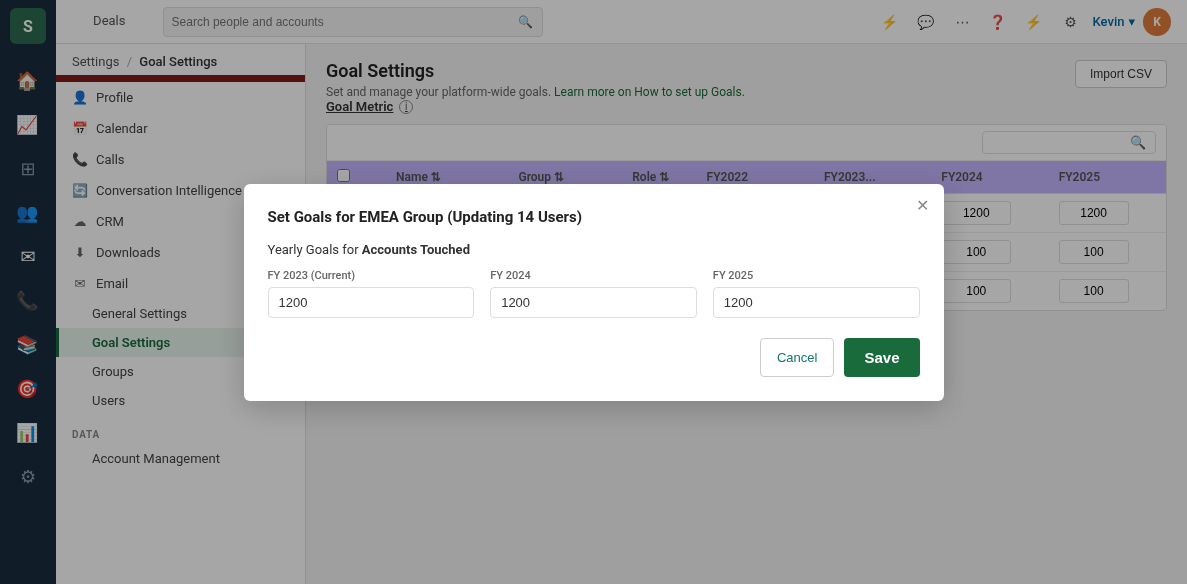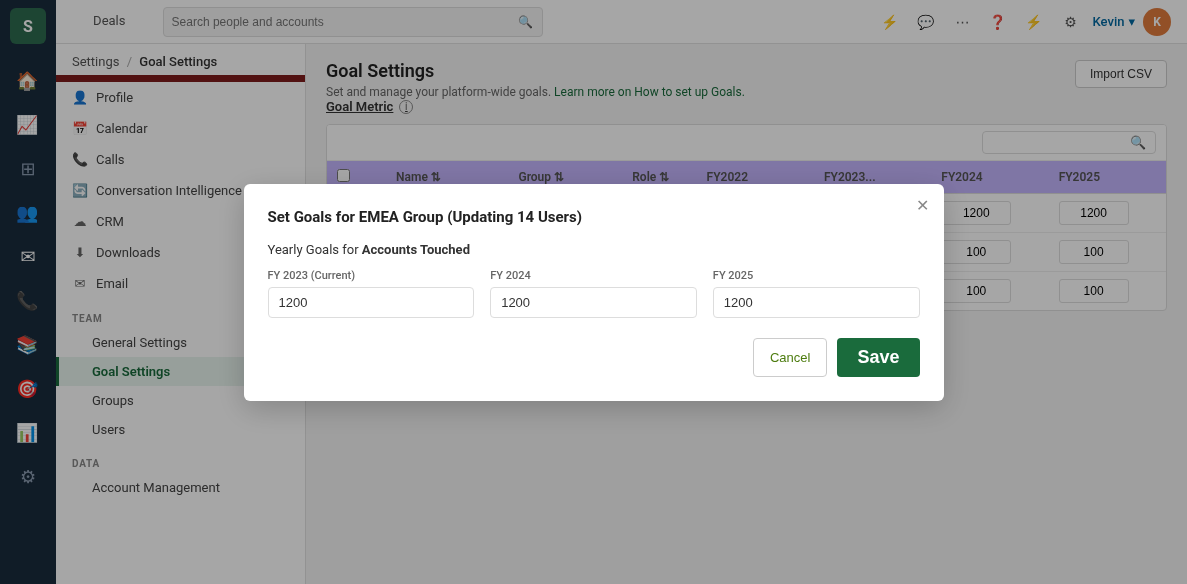--- a/index.html
+++ b/index.html
@@ -383,29 +383,29 @@
       justify-content: flex-end;
       gap: 10px;
     }
     .btn-cancel {
       padding: 11px 16px;
       border: 1px solid #ccc;
       border-radius: 4px;
       background: #fff;
       cursor: pointer;
       font-size: 13px;
-      color: #4d7c0f;
+      color: #0f766e;
     }
     .btn-save {
       padding: 7px 20px;
       border: none;
       border-radius: 4px;
       background: #1a6b3c;
       cursor: pointer;
-      font-size: 18px;
+      font-size: 15px;
       color: #fff;
       font-weight: 600;
     }
 
     input[type="checkbox"] { cursor: pointer; }
   </style>
 </head>
 <body>
 
 <div class="icon-rail">
@@ -481,21 +481,20 @@
       </div>
       <div class="sidebar-item">
         <span class="si-icon">⬇</span>
         <span>Downloads</span>
       </div>
       <div class="sidebar-item">
         <span class="si-icon">✉</span>
         <span>Email</span>
       </div>
 
-      <div class="section-label">TEAM</div>
 
       <div class="sidebar-sub">General Settings</div>
       <div class="sidebar-sub active">Goal Settings</div>
       <div class="sidebar-sub">Groups</div>
       <div class="sidebar-sub">Users</div>
 
       <div class="section-label">DATA</div>
       <div class="sidebar-sub">Account Management</div>
     </div>
 

